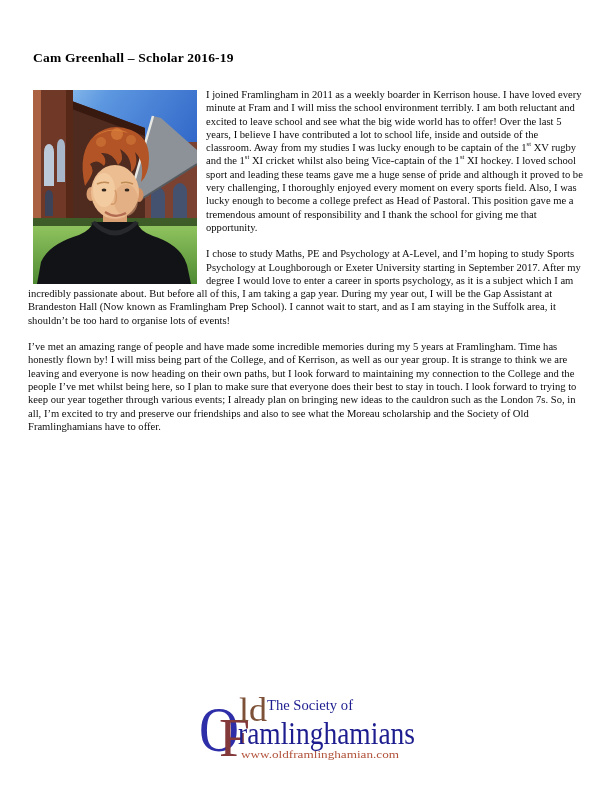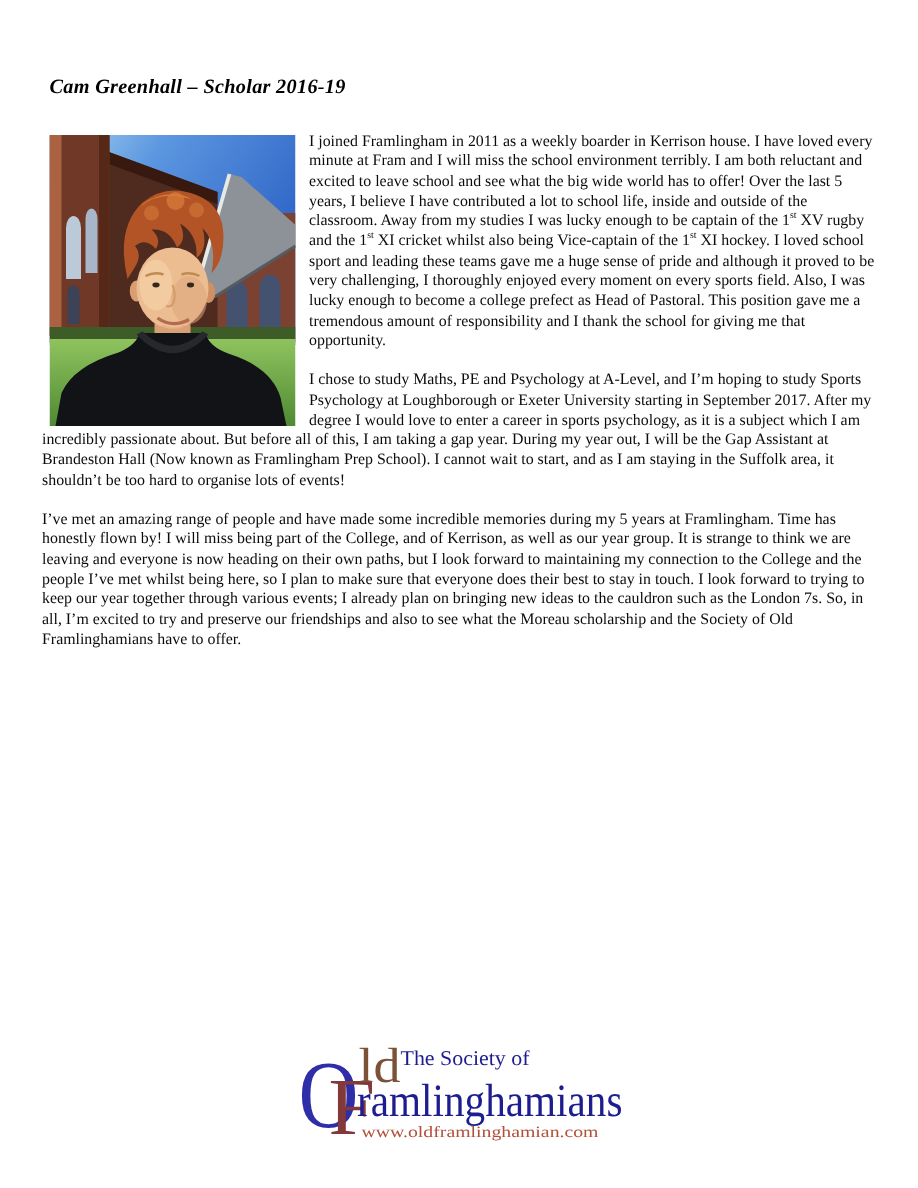--- a/index.html
+++ b/index.html
@@ -7,21 +7,20 @@
     position:relative;
     width:612px; height:792px;
     background:#ffffff;
     overflow:hidden;
     font-family:"Liberation Serif", serif;
   }
   .doc-title {
     position:absolute; left:33px; top:50px;
     font-size:13.5px; font-weight:bold; color:#000;
     letter-spacing:0.2px;
-    font-style:italic;
   }
   .article {
     position:absolute; left:28px; top:88px; width:558px;
     font-size:10.6px; line-height:13.3px; color:#0b0b0b;
   }
   .article p { margin:0 0 13px 0; }
   sup { font-size:0.62em; line-height:0; vertical-align:super; }
   .photo-wrap {
     float:left;
     width:164px; height:194px;

